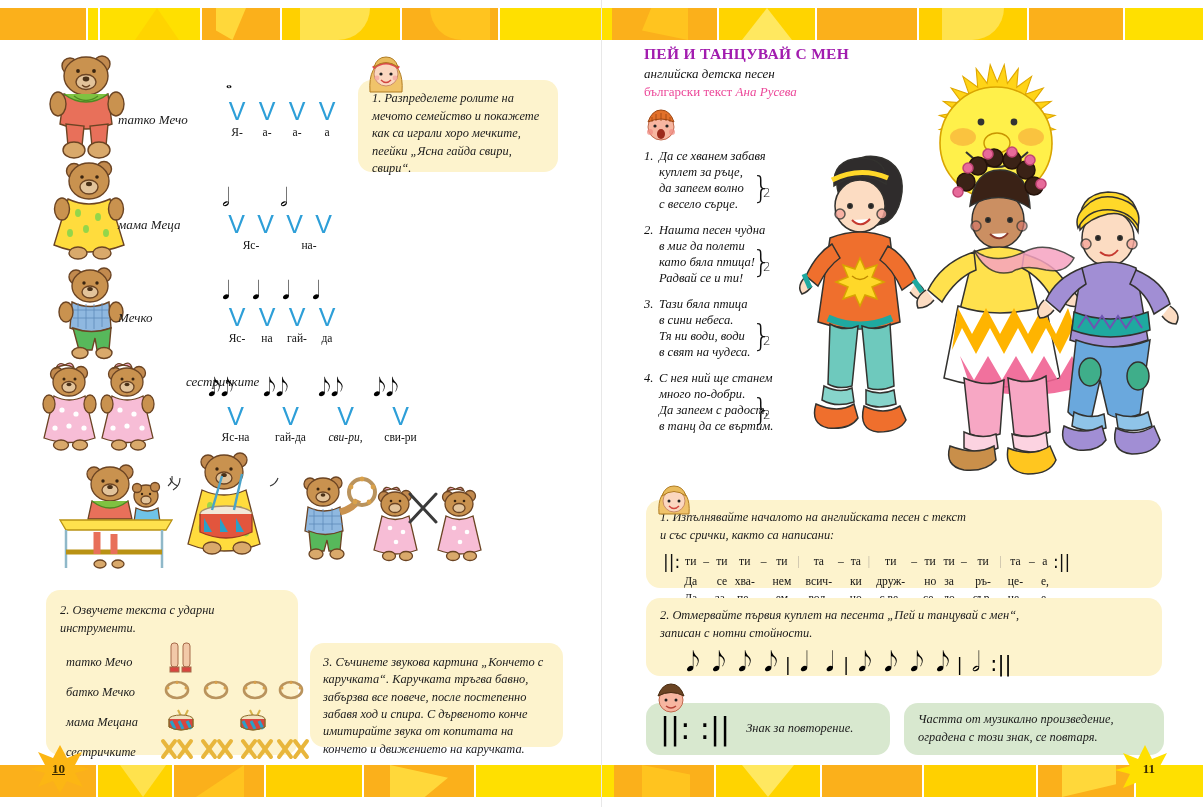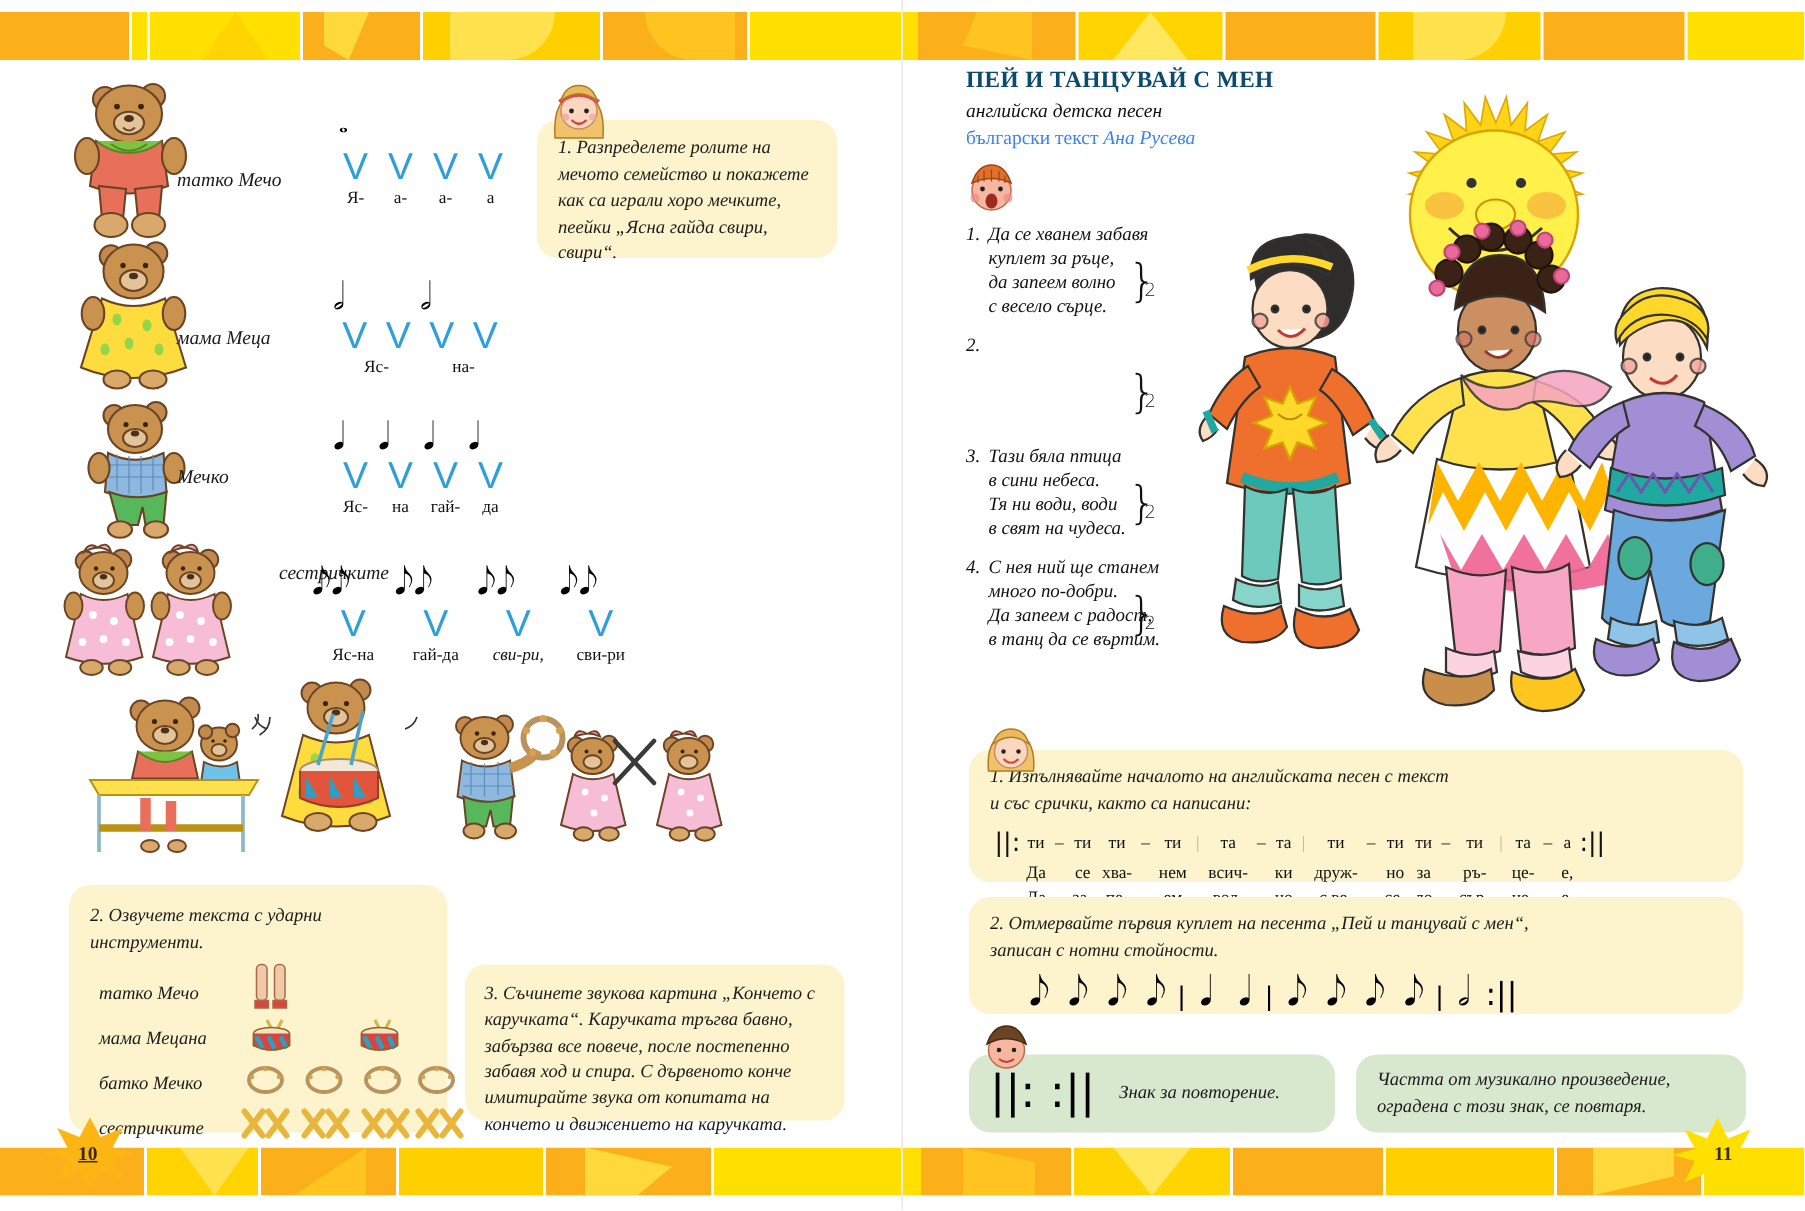--- a/index.html
+++ b/index.html
@@ -43,24 +43,24 @@
     font-weight:300;text-align:center;
   }
   .syl{font-size:11.5px;color:#111;text-align:center;font-family:"Liberation Serif",serif;}
 
   
   .glyph{font-family:"DejaVu Sans", sans-serif;color:#000;line-height:1;}
 
   
   .song-title{
     position:absolute;font-family:"Liberation Serif",serif;font-weight:bold;
-    font-size:15.5px;letter-spacing:.3px;color:#0c4a6e;
+    font-size:15.5px;letter-spacing:.3px;color:#a21caf;
   }
   .song-sub{position:absolute;font-style:italic;font-size:13px;color:#111;}
-  .song-sub2{position:absolute;font-size:13px;color:#3b82f6;}
+  .song-sub2{position:absolute;font-size:13px;color:#ec4899;}
   .song-sub2 i{font-style:italic;}
 
   .verse{position:absolute;font-style:italic;font-size:12.6px;line-height:1.28;color:#111;}
   .verse .num{position:absolute;left:0;top:0;}
   .verse .lines{margin-left:15px;}
   .brace{
     position:absolute;font-size:30px;line-height:.8;font-style:normal;
     font-family:"DejaVu Sans",sans-serif;color:#111;font-weight:300;
   }
   .brace .two{font-size:12px;position:absolute;left:11px;top:13px;font-style:normal;}
@@ -512,20 +512,64 @@
               <rect x="3" y="1" width="7" height="24" rx="3" fill="#f2c9a8"></rect>
               <rect x="15" y="1" width="7" height="24" rx="3" fill="#f2c9a8"></rect>
           <rect x="2" y="25" width="9" height="5" fill="#d8453f"></rect>
               <rect x="14" y="25" width="9" height="5" fill="#d8453f"></rect>
             </g>
         </svg>
       </span>
     </div>
 
     <div style="position:relative;height:30px;">
+      <span style="position:absolute;left:6px;top:8px;">батко Мечко</span>
+      <span style="position:absolute;left:104px;top:3px;">
+          <svg width="26" height="22" viewBox="0 0 26 22">
+            <ellipse cx="13" cy="11" rx="11" ry="8" fill="none" stroke="#b9935d" stroke-width="2.6"></ellipse>
+            <g fill="#d9a14b">
+              <circle cx="13" cy="3.6" r="1.5"></circle>
+              <circle cx="22" cy="9" r="1.5"></circle>
+              <circle cx="4" cy="9" r="1.5"></circle>
+            </g>
+          </svg>
+        </span>
+      <span style="position:absolute;left:143px;top:3px;">
+          <svg width="26" height="22" viewBox="0 0 26 22">
+            <ellipse cx="13" cy="11" rx="11" ry="8" fill="none" stroke="#b9935d" stroke-width="2.6"></ellipse>
+            <g fill="#d9a14b">
+              <circle cx="13" cy="3.6" r="1.5"></circle>
+              <circle cx="22" cy="9" r="1.5"></circle>
+              <circle cx="4" cy="9" r="1.5"></circle>
+            </g>
+          </svg>
+        </span>
+      <span style="position:absolute;left:182px;top:3px;">
+          <svg width="26" height="22" viewBox="0 0 26 22">
+            <ellipse cx="13" cy="11" rx="11" ry="8" fill="none" stroke="#b9935d" stroke-width="2.6"></ellipse>
+            <g fill="#d9a14b">
+              <circle cx="13" cy="3.6" r="1.5"></circle>
+              <circle cx="22" cy="9" r="1.5"></circle>
+              <circle cx="4" cy="9" r="1.5"></circle>
+            </g>
+          </svg>
+        </span>
+      <span style="position:absolute;left:218px;top:3px;">
+          <svg width="26" height="22" viewBox="0 0 26 22">
+            <ellipse cx="13" cy="11" rx="11" ry="8" fill="none" stroke="#b9935d" stroke-width="2.6"></ellipse>
+            <g fill="#d9a14b">
+              <circle cx="13" cy="3.6" r="1.5"></circle>
+              <circle cx="22" cy="9" r="1.5"></circle>
+              <circle cx="4" cy="9" r="1.5"></circle>
+            </g>
+          </svg>
+        </span>
+    </div>
+
+    <div style="position:relative;height:30px;">
       <span style="position:absolute;left:6px;top:8px;">мама Мецана</span>
       <span style="position:absolute;left:106px;top:2px;">
         <svg width="30" height="26" viewBox="0 0 30 26">
           <g stroke="#8a6a2a" stroke-width="1">
               <path d="M12 2 l4 8 M22 2 l-4 8" stroke="#d8b24a" stroke-width="2"></path>
           <ellipse cx="15" cy="11" rx="12" ry="4" fill="#f3e4c0"></ellipse>
           <path d="M3 11 v8 q12 6 24 0 v-8" fill="#d8453f"></path>
           <path d="M5 13 l4 8 M13 13 l4 8 M21 13 l4 8" stroke="#2aa0c8" stroke-width="3"></path>
           <path d="M3 11 v8 q12 6 24 0 v-8" fill="none"></path>
             </g>
@@ -535,64 +579,20 @@
         <svg width="30" height="26" viewBox="0 0 30 26">
           <g stroke="#8a6a2a" stroke-width="1">
               <path d="M12 2 l4 8 M22 2 l-4 8" stroke="#d8b24a" stroke-width="2"></path>
           <ellipse cx="15" cy="11" rx="12" ry="4" fill="#f3e4c0"></ellipse>
           <path d="M3 11 v8 q12 6 24 0 v-8" fill="#d8453f"></path>
           <path d="M5 13 l4 8 M13 13 l4 8 M21 13 l4 8" stroke="#2aa0c8" stroke-width="3"></path>
           <path d="M3 11 v8 q12 6 24 0 v-8" fill="none"></path>
             </g>
         </svg>
       </span>
-    </div>
-
-    <div style="position:relative;height:30px;">
-      <span style="position:absolute;left:6px;top:8px;">батко Мечко</span>
-      <span style="position:absolute;left:104px;top:3px;">
-          <svg width="26" height="22" viewBox="0 0 26 22">
-            <ellipse cx="13" cy="11" rx="11" ry="8" fill="none" stroke="#b9935d" stroke-width="2.6"></ellipse>
-            <g fill="#d9a14b">
-              <circle cx="13" cy="3.6" r="1.5"></circle>
-              <circle cx="22" cy="9" r="1.5"></circle>
-              <circle cx="4" cy="9" r="1.5"></circle>
-            </g>
-          </svg>
-        </span>
-      <span style="position:absolute;left:143px;top:3px;">
-          <svg width="26" height="22" viewBox="0 0 26 22">
-            <ellipse cx="13" cy="11" rx="11" ry="8" fill="none" stroke="#b9935d" stroke-width="2.6"></ellipse>
-            <g fill="#d9a14b">
-              <circle cx="13" cy="3.6" r="1.5"></circle>
-              <circle cx="22" cy="9" r="1.5"></circle>
-              <circle cx="4" cy="9" r="1.5"></circle>
-            </g>
-          </svg>
-        </span>
-      <span style="position:absolute;left:182px;top:3px;">
-          <svg width="26" height="22" viewBox="0 0 26 22">
-            <ellipse cx="13" cy="11" rx="11" ry="8" fill="none" stroke="#b9935d" stroke-width="2.6"></ellipse>
-            <g fill="#d9a14b">
-              <circle cx="13" cy="3.6" r="1.5"></circle>
-              <circle cx="22" cy="9" r="1.5"></circle>
-              <circle cx="4" cy="9" r="1.5"></circle>
-            </g>
-          </svg>
-        </span>
-      <span style="position:absolute;left:218px;top:3px;">
-          <svg width="26" height="22" viewBox="0 0 26 22">
-            <ellipse cx="13" cy="11" rx="11" ry="8" fill="none" stroke="#b9935d" stroke-width="2.6"></ellipse>
-            <g fill="#d9a14b">
-              <circle cx="13" cy="3.6" r="1.5"></circle>
-              <circle cx="22" cy="9" r="1.5"></circle>
-              <circle cx="4" cy="9" r="1.5"></circle>
-            </g>
-          </svg>
-        </span>
     </div>
 
     <div style="position:relative;height:30px;">
       <span style="position:absolute;left:6px;top:8px;">сестричките</span>
       <span style="position:absolute;left:100px;top:2px;">
           <svg width="34" height="22" viewBox="0 0 34 22">
             <g stroke="#e8b63c" stroke-width="4" stroke-linecap="round">
               <path d="M3 3 l12 16"></path>
               <path d="M15 3 l-12 16"></path>
               <path d="M19 3 l12 16"></path>
@@ -701,20 +701,26 @@
       <div>Да се хванем забавя</div>
       <div>куплет за ръце,</div>
       <div>да запеем волно</div>
       <div>с весело сърце.</div>
     </div>
     <div class="brace" style="left:108px;top:28px;">}<span class="two">2</span></div>
   </div>
 
   <div class="verse" style="left:42px;top:222px;">
     <span class="num">2.</span>
+    <div class="lines">
+      <div>Нашта песен чудна</div>
+      <div>в миг да полети</div>
+      <div>като бяла птица!</div>
+      <div>Радвай се и ти!</div>
+    </div>
     <div class="brace" style="left:108px;top:28px;">}<span class="two">2</span></div>
   </div>
 
   <div class="verse" style="left:42px;top:296px;">
     <span class="num">3.</span>
     <div class="lines">
       <div>Тази бяла птица</div>
       <div>в сини небеса.</div>
       <div>Тя ни води, води</div>
       <div>в свят на чудеса.</div>

